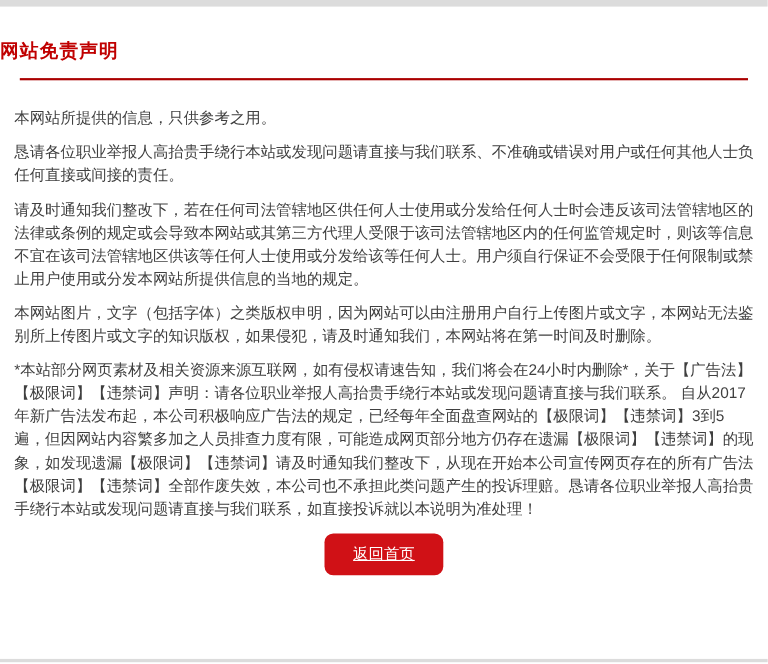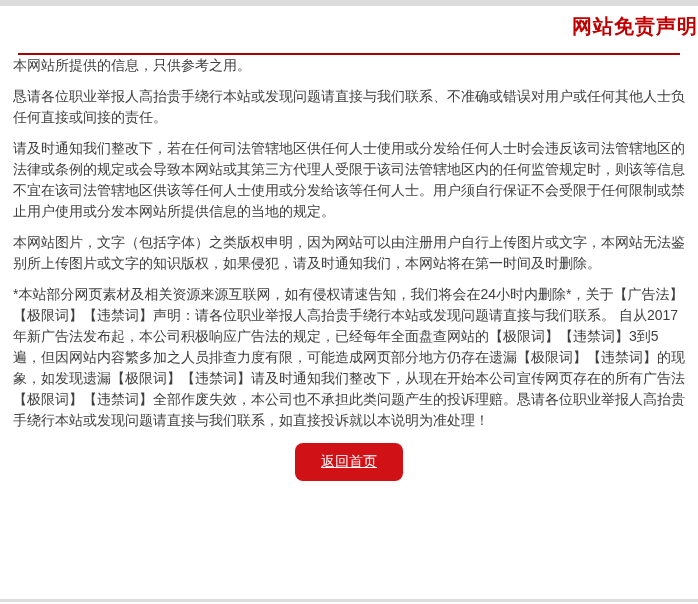--- a/index.html
+++ b/index.html
@@ -13,35 +13,35 @@
     position: relative;
     overflow: hidden;
     font-family: "Liberation Sans", "DejaVu Sans", sans-serif;
   }
   .top-edge-bar {
     width: 100%;
     height: 6px;
     background: #dcdcdc;
   }
   .page-title {
-    margin: 7px 0 13px;
-    text-align: right;
+    margin: 29px 0 13px;
+    text-align: left;
     color: #c00000;
-    font-size: 20px;
+    font-size: 17px;
     font-weight: bold;
     letter-spacing: 1px;
   }
   .title-divider {
     border: none;
     border-top: 2px solid #aa0000;
     margin: 0 18px;
     height: 0;
   }
   .content {
-    padding: 0 13px 0 13px;
+    padding: 24px 13px 0 13px;
     color: #3f3f3f;
     font-size: 14px;
     line-height: 1.5;
     text-align: left;
   }
   .content p {
     margin: 0 0 10px 0;
   }
   .button-row {
     text-align: center;

